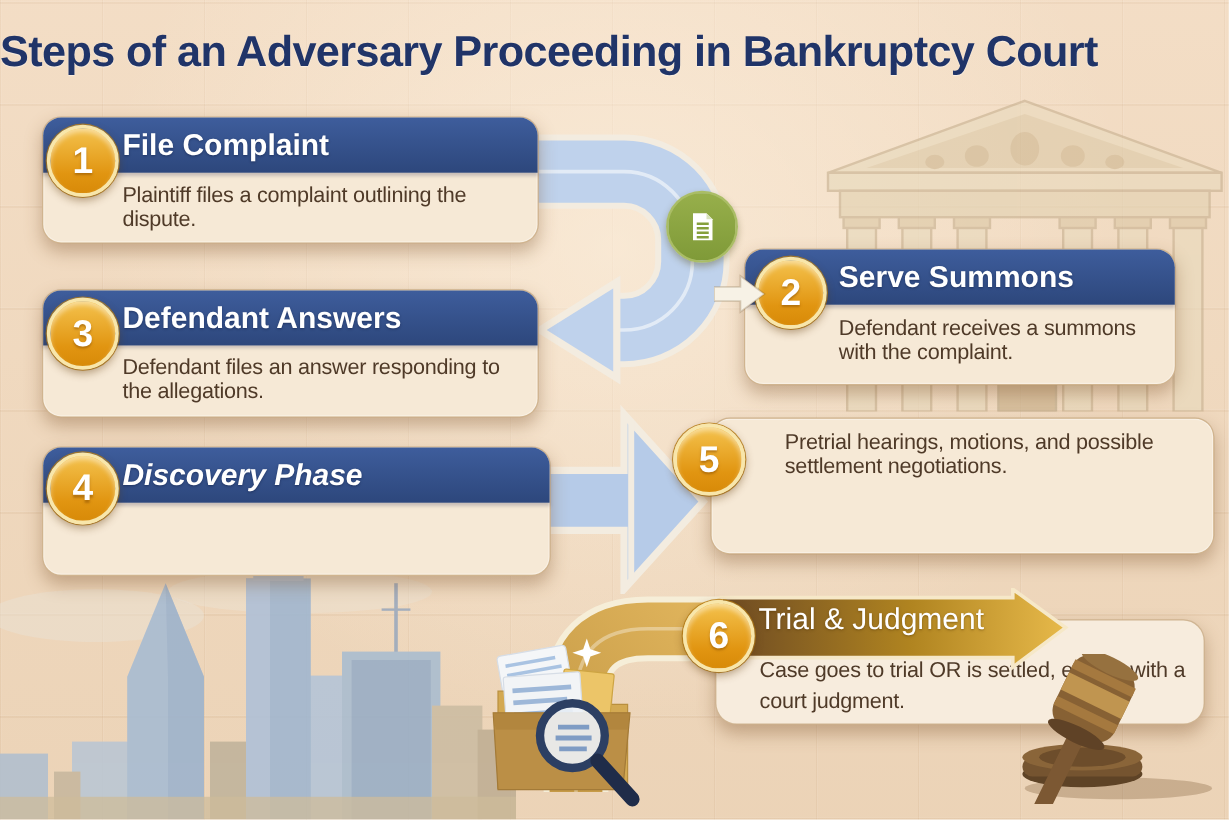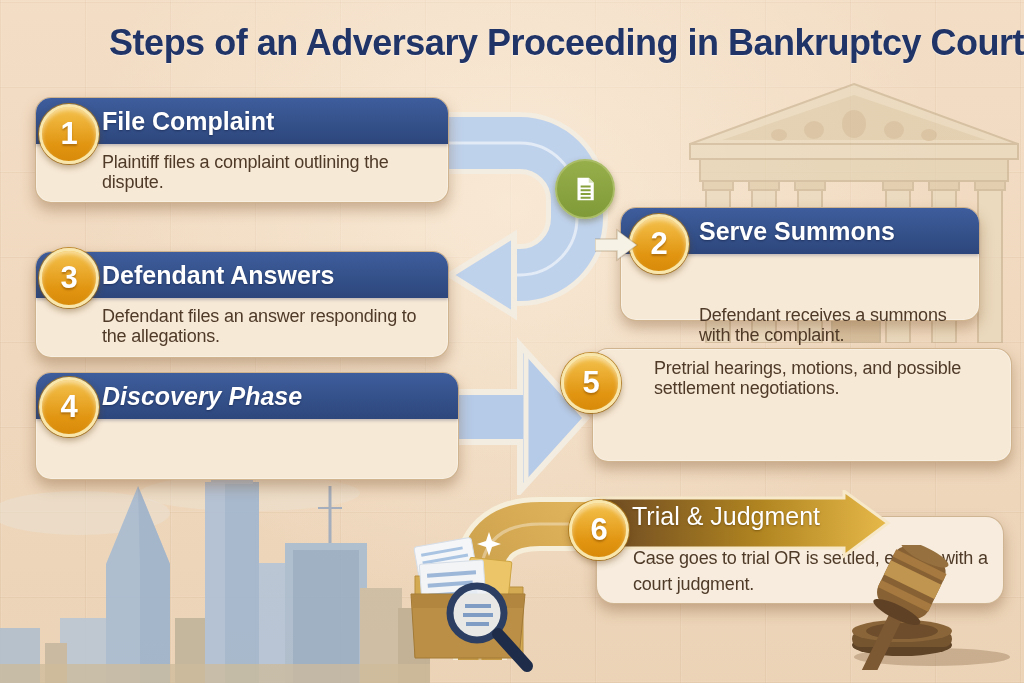--- a/index.html
+++ b/index.html
@@ -9,21 +9,21 @@
     background-color:#f1ddc5;
     background-image:
       radial-gradient(ellipse at 50% 30%, rgba(255,244,228,.55) 0%, rgba(255,244,228,0) 60%),
       linear-gradient(180deg, rgba(247,222,198,.35) 0%, rgba(222,186,146,.28) 100%),
       repeating-linear-gradient(0deg, rgba(178,138,96,.13) 0 1px, rgba(255,255,255,.10) 1px 2px, transparent 2px 85px),
       repeating-linear-gradient(90deg, rgba(178,138,96,.13) 0 1px, rgba(255,255,255,.10) 1px 2px, transparent 2px 85px);
   }
   .abs{position:absolute;}
   
   .main-title{
-    left:0;top:22px;width:100%;text-align:right;
+    left:0;top:22px;width:100%;text-align:left;
     font-size:36px;font-weight:bold;color:#203468;letter-spacing:-.5px;
     text-shadow:0 1px 1px rgba(255,255,255,.5);
   }
   
   .card{
     position:absolute;border-radius:16px;background:#f6e9d6;
     border:1px solid rgba(176,136,86,.55);
     box-shadow:0 7px 14px rgba(125,85,45,.38), inset 0 0 0 1px rgba(255,255,255,.35);
   }
   .card-header{
@@ -35,22 +35,22 @@
   }
   .card-body{
     color:#4f3a28;font-size:18px;line-height:20px;letter-spacing:-.2px;
     padding-top:8px;
   }
   .c1{left:35px;top:97px;width:412px;height:104px;}
   .c1 .card-header{padding-left:66px;}
   .c1 .card-body{padding:8px 12px 0 66px;}
   .c2{left:620px;top:207px;width:358px;height:112px;}
   .c2 .card-header{padding-left:78px;}
-  .c2 .card-body{padding:9px 6px 0 78px;margin-top:42px;}
-  .c3{left:35px;top:251px;width:412px;height:105px;}
+  .c2 .card-body{padding:9px 6px 0 78px;}
+  .c3{left:35px;top:241px;width:412px;height:105px;}
   .c3 .card-header{padding-left:66px;}
   .c3 .card-body{padding:8px 12px 0 66px;border-radius:25px;}
   .c4{left:35px;top:372px;width:422px;height:106px;font-style:italic;}
   .c4 .card-header{padding-left:66px;}
   .c4 .card-body{padding:8px 6px 0 64px;font-size:17.5px;}
   .c5{left:592px;top:348px;width:418px;height:112px;}
   .c5 .card-header{padding-left:45px;}
   .c5 .card-body{padding:9px 10px 0 45px;margin-left:16px;}
   .c6-body{left:596px;top:516px;width:406px;height:86px;z-index:4;
     border-radius:18px;background:#f7ecdd;position:absolute;

